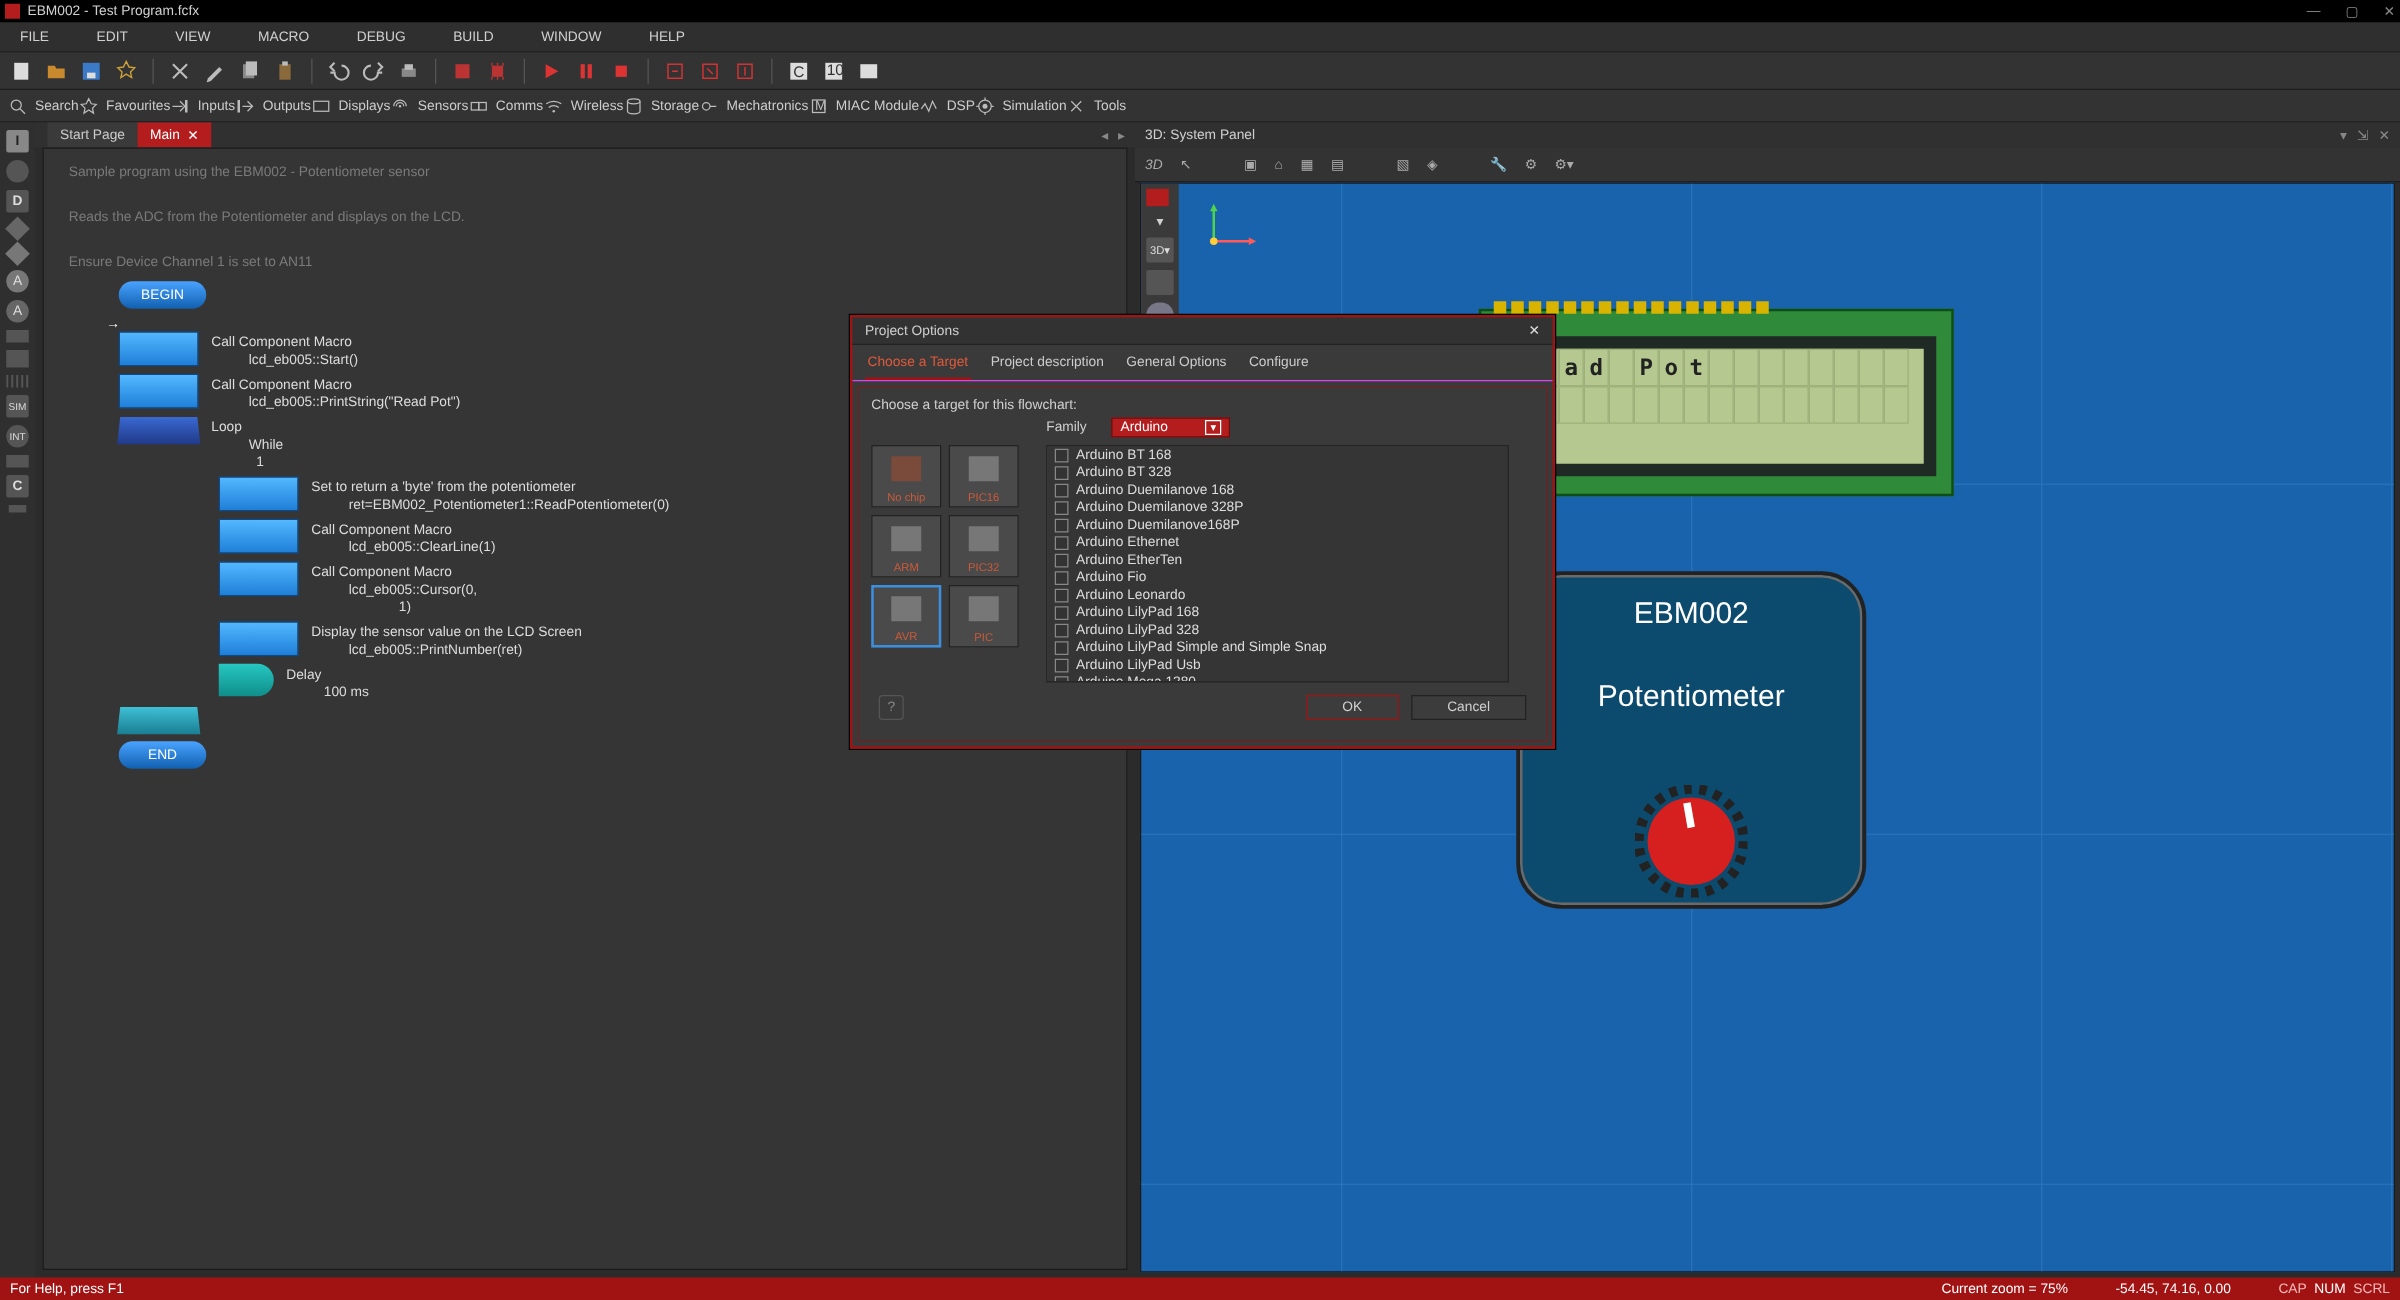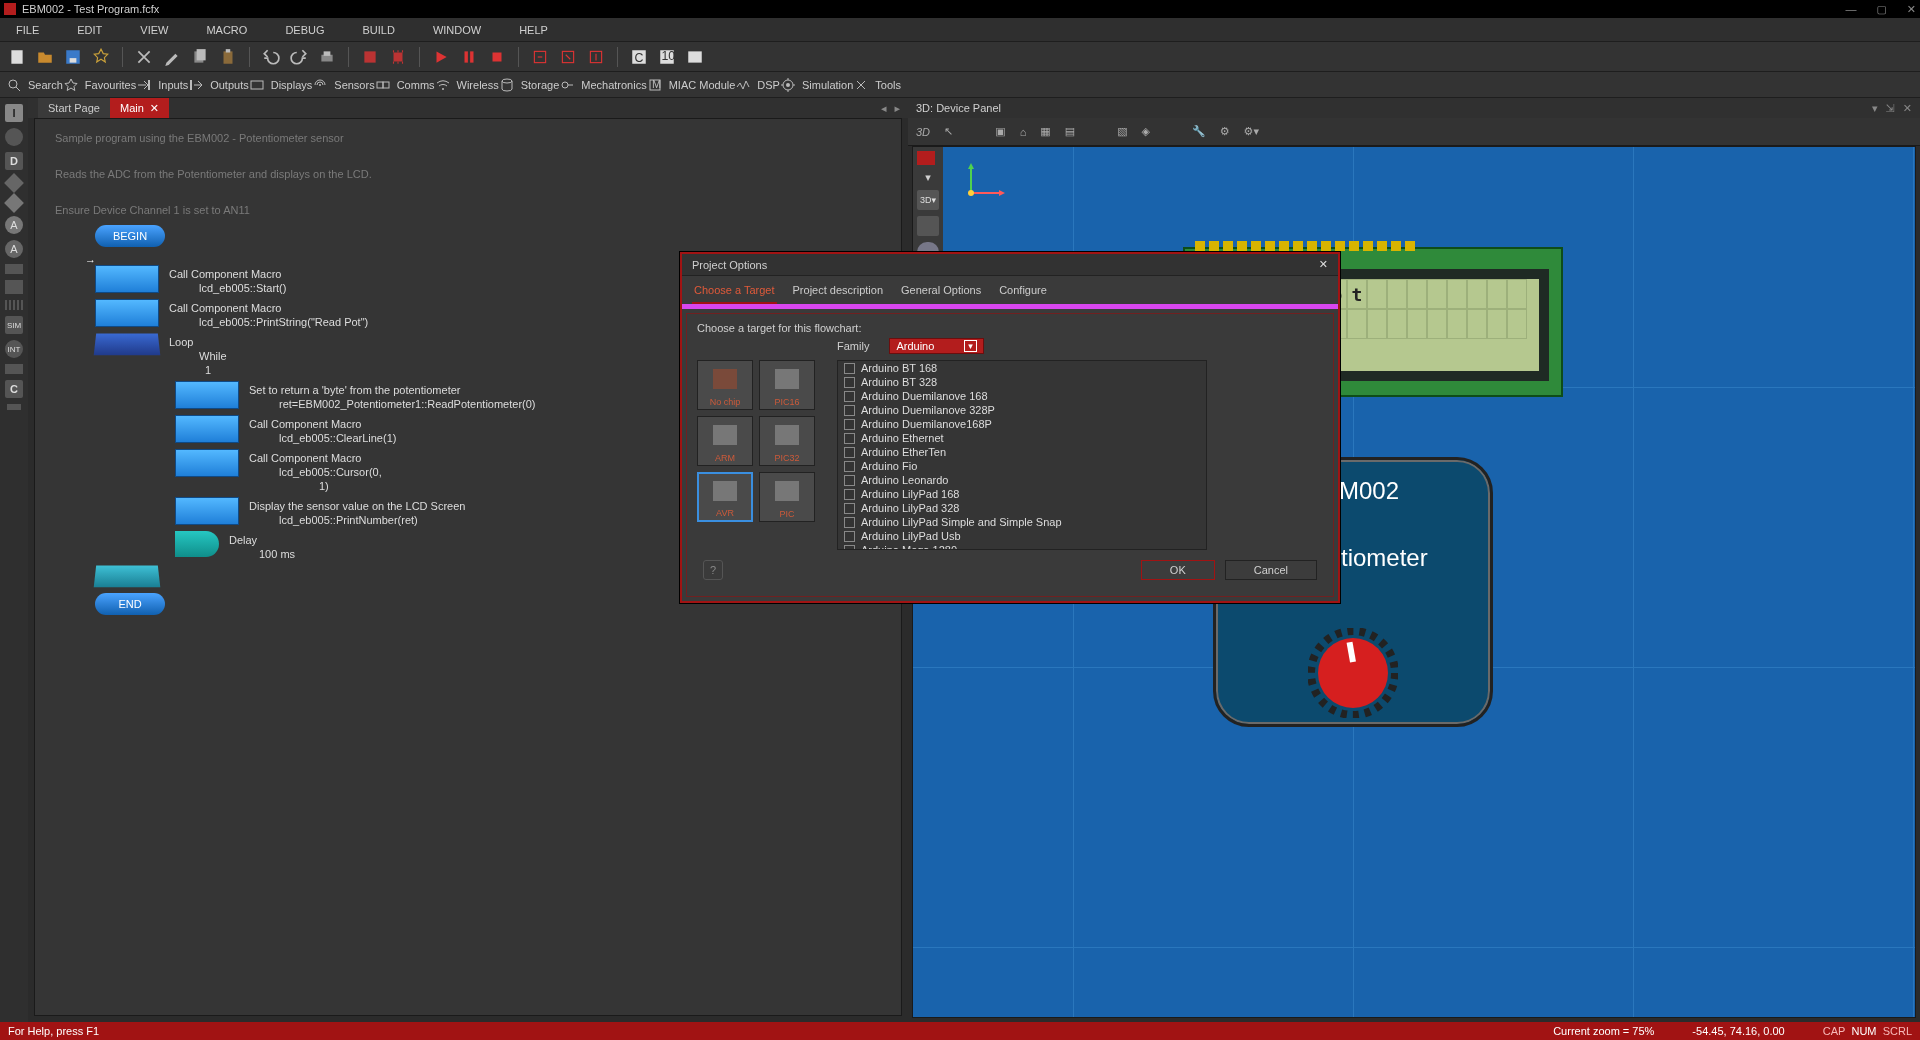--- a/index.html
+++ b/index.html
@@ -83,24 +83,24 @@
 .knob-teeth { position:absolute; inset:0; }
 .knob { position:absolute; top:10px; left:10px; right:10px; bottom:10px; background:#d61f1f; border-radius:50%; }
 .knob::after { content:""; position:absolute; top:4px; left:50%; width:6px; height:20px; background:#fff; transform:translateX(-50%) rotate(-10deg); transform-origin: bottom center;}
 
 
 .status { position:absolute; bottom:0; left:0; right:0; height:18px; background:#a11313; color:#fff; display:flex; align-items:center; padding:0 8px; justify-content:space-between; }
 .status .right { display:flex; gap:38px; }
 .status .dim { color:#f7b9b9; }
 
 
-.dialog { position:absolute; top:252px; left:680px; width:660px; background:#3a3a3a; border:2px solid #a11313; box-shadow: 0 0 0 1px #000; z-index:50;}
+.dialog { position:absolute; top:252px; left:680px; width:564px; background:#3a3a3a; border:2px solid #a11313; box-shadow: 0 0 0 1px #000; z-index:50;}
 .dlg-title { background:#323232; padding:4px 10px; display:flex; justify-content:space-between; align-items:center; border-bottom:1px solid #222;}
 .dlg-close { color:#ddd; }
-.dlg-tabs { display:flex; gap:14px; padding:6px 10px 0 10px; border-bottom:5px solid #d946ef; }
+.dlg-tabs { display:flex; gap:14px; padding:6px 10px 0 10px; border-bottom:1px solid #d946ef; }
 .dlg-tabs span { padding: 2px 2px 6px 2px; color:#ccc; }
 .dlg-tabs span.active { color:#e05a3a; border-bottom:2px solid #a11313; }
 .dlg-body { padding:8px 10px; border:1px solid #702020; margin:4px; }
 .dlg-row { display:flex; align-items:center; gap:20px; margin-bottom:6px;}
 .family-select { background:#b31d1d; color:#fff; padding:1px 6px; display:flex; align-items:center; gap:30px; border:1px solid #6b0e0e;}
 .family-select .arrowd { border:1px solid #fff; padding:0 3px; font-size:9px;}
 .chips { display:flex; flex-wrap:wrap; gap:6px; width:130px; float:left;}
 .chip { width:56px; height:50px; background:#4a4a4a; border:1px solid #222; display:flex; flex-direction:column; align-items:center; justify-content:flex-end; padding-bottom:2px;}
 .chip.selected { border:2px solid #3a8fe0; }
 .chip .cimg { width:24px; height:20px; background:#777; margin:auto;}
@@ -479,21 +479,21 @@
       </div>
       <div class="block indent1">
         <div class="loopshape" style="background:linear-gradient(#3fc1d6,#1a7f94)"></div>
       </div>
       <div class="end">END</div>
     </div>
   </div>
 
   <div class="panelcol">
     <div class="panelhead">
-      <span>3D: Device Panel</span>
+      <span>3D: System Panel</span>
       <div class="right">
         <span>▾</span>
         <span>⇲</span>
         <span>✕</span>
       </div>
     </div>
     <div class="panetools">
       <span style="font-style:italic">3D</span>
       <span>↖</span>
       <span style="width:14px"></span>

